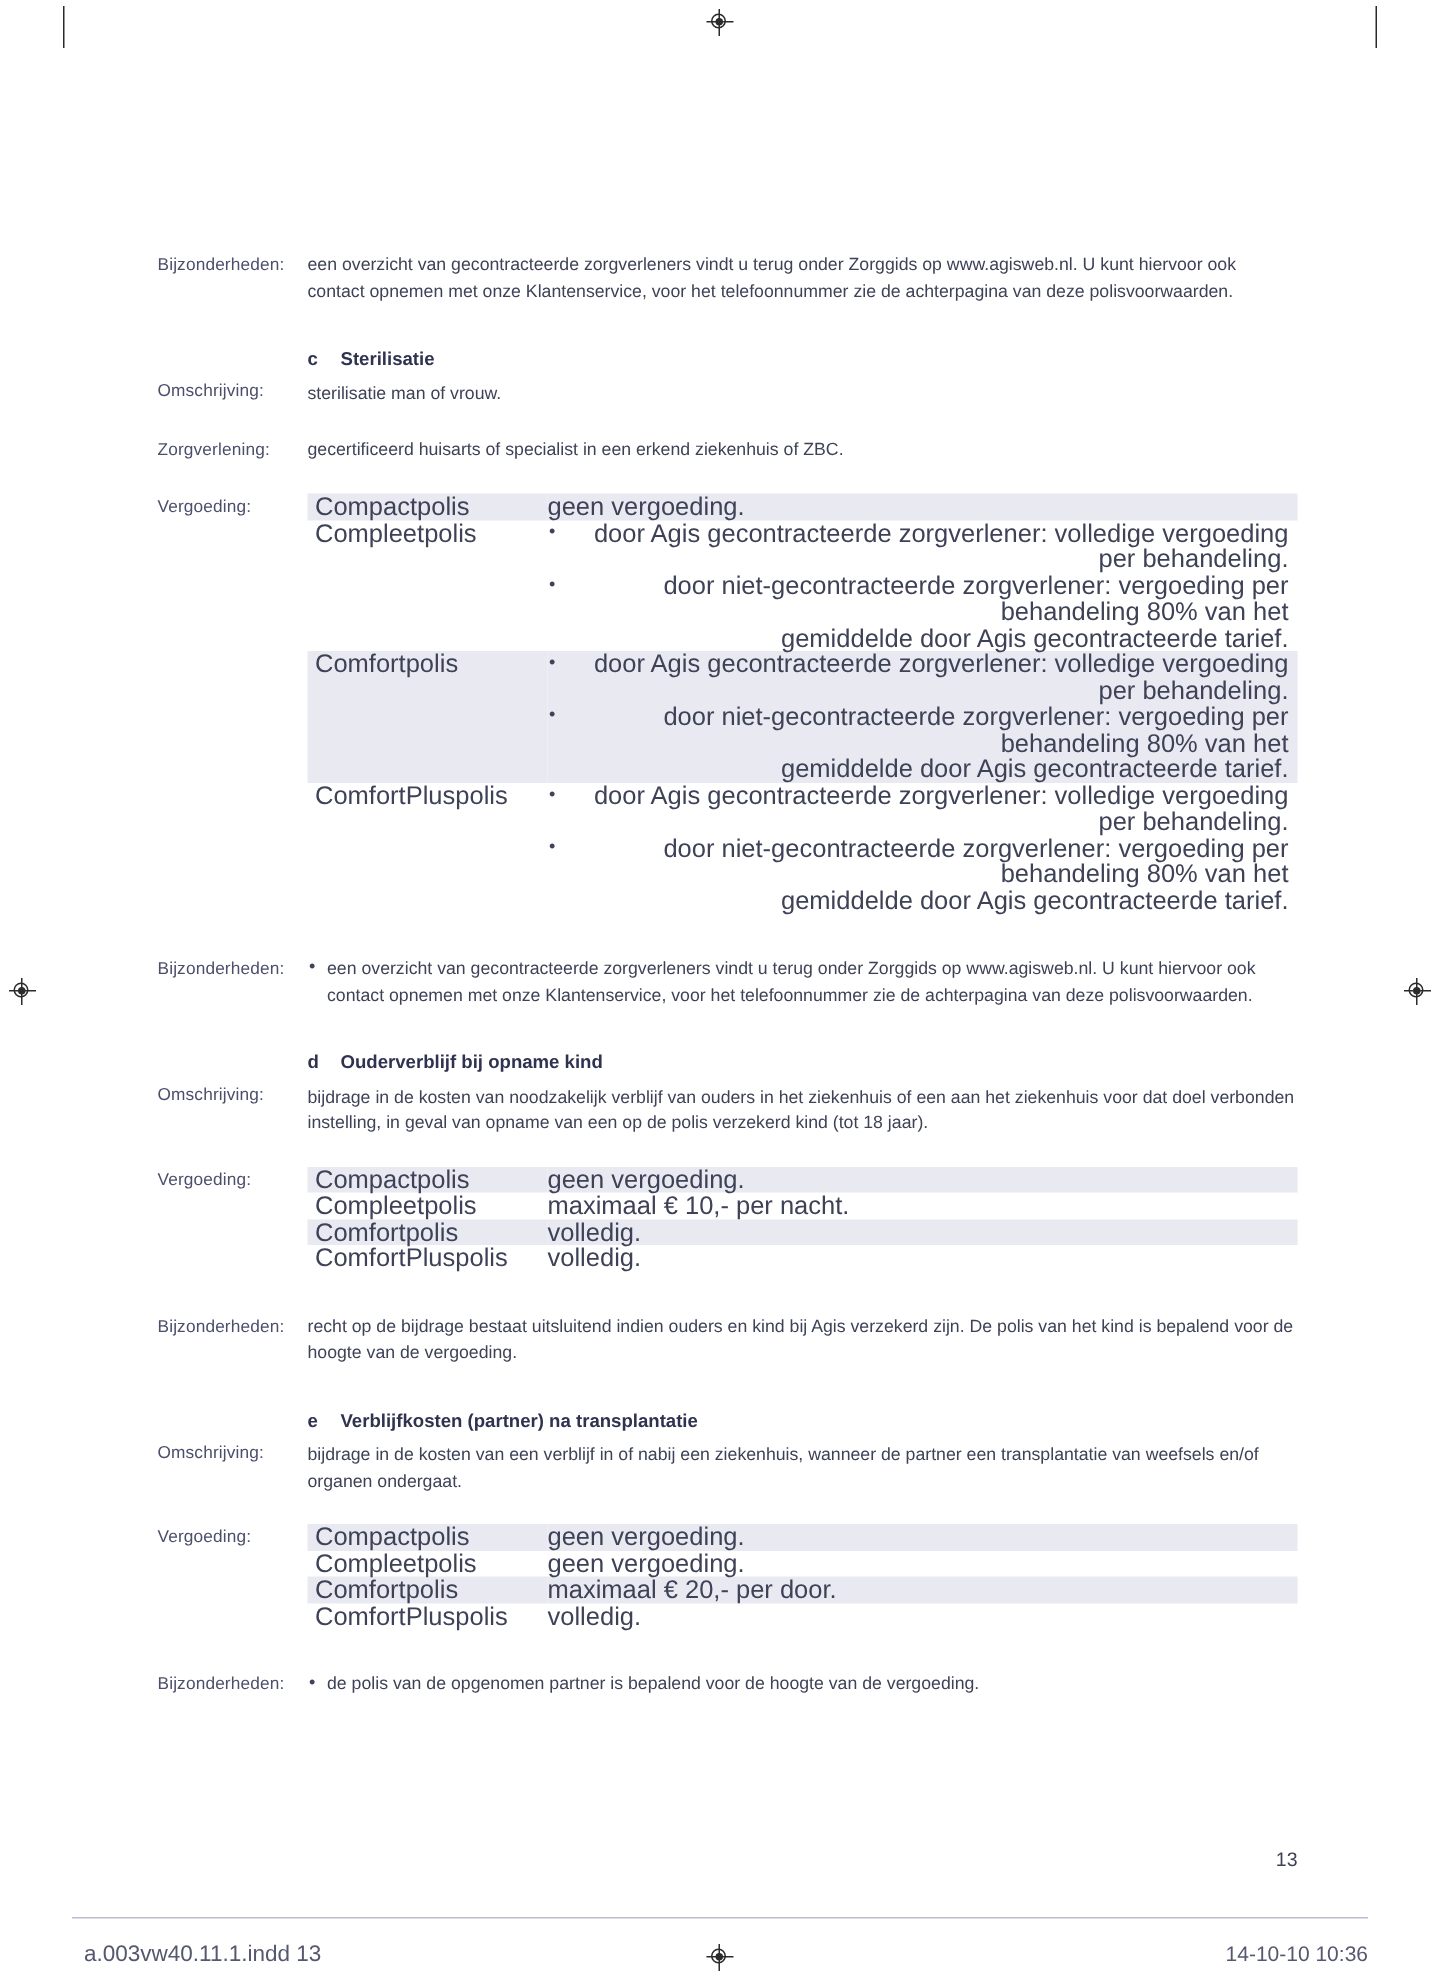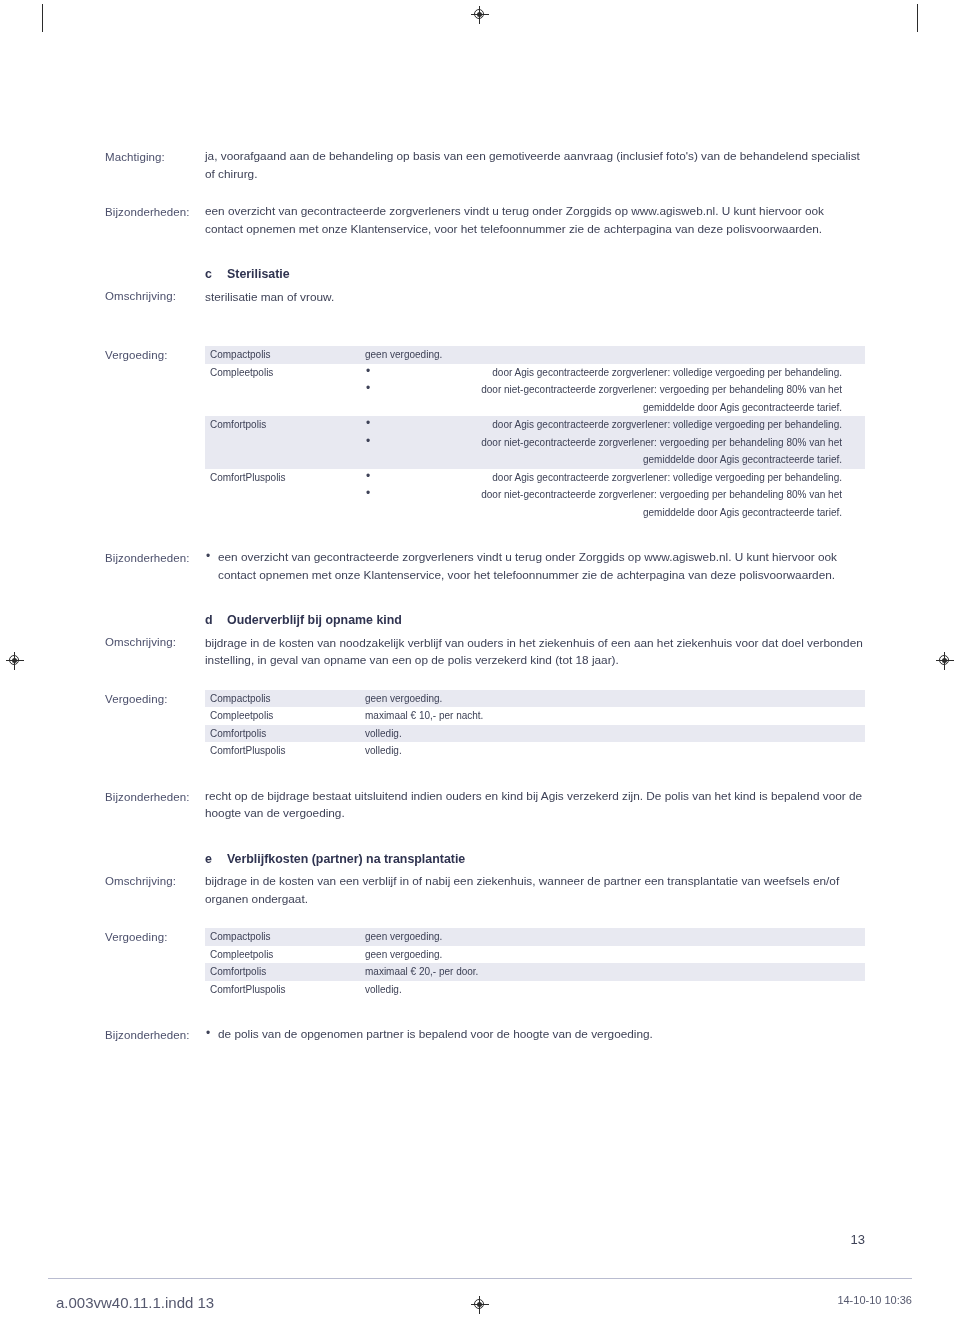--- a/index.html
+++ b/index.html
@@ -105,30 +105,30 @@
   }
 
   
   .vtable {
     width: 100%;
     border-collapse: collapse;
   }
   .vtable td {
     vertical-align: top;
     padding: 0;
-    font-size: 10px;
+    font-size: 17px;
     line-height: 17.5px;
   }
   .vtable td.plan {
     width: 155px;
     padding-left: 5px;
     color: #3e4257;
   }
   .vtable td.val {
-    padding-right: 23px;
+    padding-right: 6px;
     color: #3e4257;
   }
   .vtable tr.shade td {
     background: #e8e9f1;
   }
   ul.bullets {
     list-style: none;
     margin: 0;
     padding: 0;
   }
@@ -190,21 +190,21 @@
     position: absolute;
     left: 56px;
     top: 1294px;
     font-size: 15px;
     color: #55586e;
   }
   .footer-right {
     position: absolute;
     right: 48px;
     top: 1294px;
-    font-size: 11px;
+    font-size: 14px;
     color: #55586e;
     text-align: right;
   }
 </style>
 </head>
 <body>
 
 <div class="crop-mark" style="left:42px; top:4px; width:1px; height:28px;"></div>
 <div class="crop-mark" style="left:917px; top:4px; width:1px; height:28px;"></div>
 <div class="reg-mark" style="left:471px; top:6px;">
@@ -220,26 +220,20 @@
     <div class="reg-dot"></div>
 </div>
 <div class="reg-mark" style="left:471px; top:1296px;">
   <div class="reg-ring"></div>
     <div class="reg-dot"></div>
 </div>
 
 <div class="page">
   <div class="content">
 
-    <div class="row">
-      <div class="label">Machtiging:</div>
-      <div class="body">
-        <p>ja, voorafgaand aan de behandeling op basis van een gemotiveerde aanvraag (inclusief foto's) van de behandelend specialist of chirurg.</p>
-      </div>
-    </div>
 
     <div class="spacer-md"></div>
 
     <div class="row">
       <div class="label">Bijzonderheden:</div>
       <div class="body">
         <p>een overzicht van gecontracteerde zorgverleners vindt u terug onder Zorggids op www.agisweb.nl. U kunt hiervoor ook contact opnemen met onze Klantenservice, voor het telefoonnummer zie de achterpagina van deze polisvoorwaarden.</p>
       </div>
     </div>
 
@@ -251,20 +245,26 @@
         <div class="sec-head">
           <span class="sec-letter">c</span>
           <span>Sterilisatie</span>
         </div>
         <p>sterilisatie man of vrouw.</p>
       </div>
     </div>
 
     <div class="spacer-md"></div>
 
+    <div class="row">
+      <div class="label">Zorgverlening:</div>
+      <div class="body">
+        <p>gecertificeerd huisarts of specialist in een erkend ziekenhuis of ZBC.</p>
+      </div>
+    </div>
 
     <div class="spacer-md"></div>
 
     <div class="row">
       <div class="label">Vergoeding:</div>
       <div class="body">
         <table class="vtable">
           <tbody>
               <tr class="shade">
             <td class="plan">Compactpolis</td>

